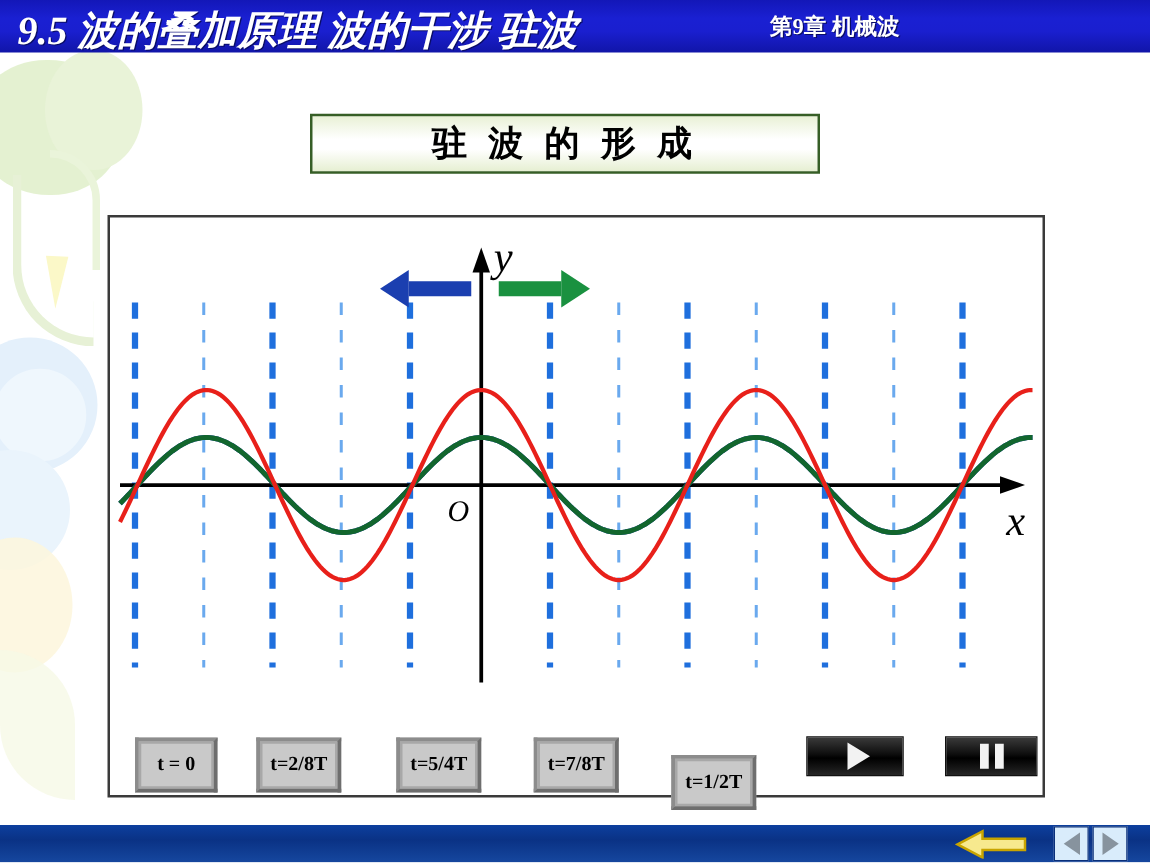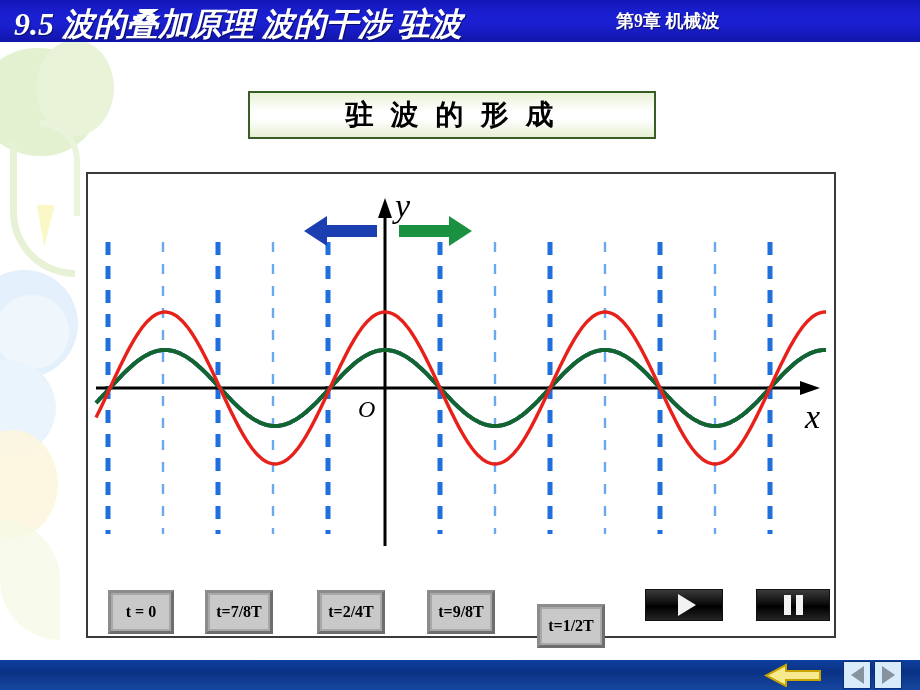--- a/index.html
+++ b/index.html
@@ -308,27 +308,27 @@
       <text id="lbl-y" x="307" y="43" font-family="Liberation Serif, serif" font-size="34" font-style="italic" fill="#000000">y</text>
       <text id="lbl-x" x="717" y="254" font-family="Liberation Serif, serif" font-size="34" font-style="italic" fill="#000000">x</text>
       <text id="lbl-o" x="270" y="243" font-family="Liberation Serif, serif" font-size="24" font-style="italic" fill="#000000">O</text>
     </svg>
 
     <div id="controls-layer">
         <div class="tbtn" style="left: 20px; top: 416px; width: 66px;">
           <span>t = 0</span>
         </div>
         <div class="tbtn" style="left: 117px; top: 416px; width: 68px;">
+          <span>t=2/8T</span>
+        </div>
+        <div class="tbtn" style="left: 229px; top: 416px; width: 68px;">
+          <span>t=5/4T</span>
+        </div>
+        <div class="tbtn" style="left: 339px; top: 416px; width: 68px;">
           <span>t=7/8T</span>
-        </div>
-        <div class="tbtn" style="left: 229px; top: 416px; width: 68px;">
-          <span>t=2/4T</span>
-        </div>
-        <div class="tbtn" style="left: 339px; top: 416px; width: 68px;">
-          <span>t=9/8T</span>
         </div>
         <div class="tbtn" style="left: 449px; top: 416px; width: 68px; margin-top: 14px;">
           <span>t=1/2T</span>
         </div>
         <div class="mediabtn" style="left: 557px; top: 415px; width: 78px;">
           <div class="tri-play"></div>
         </div>
         <div class="mediabtn" style="left: 668px; top: 415px; width: 74px;">
           <div class="pause-bars">
             <i></i>

